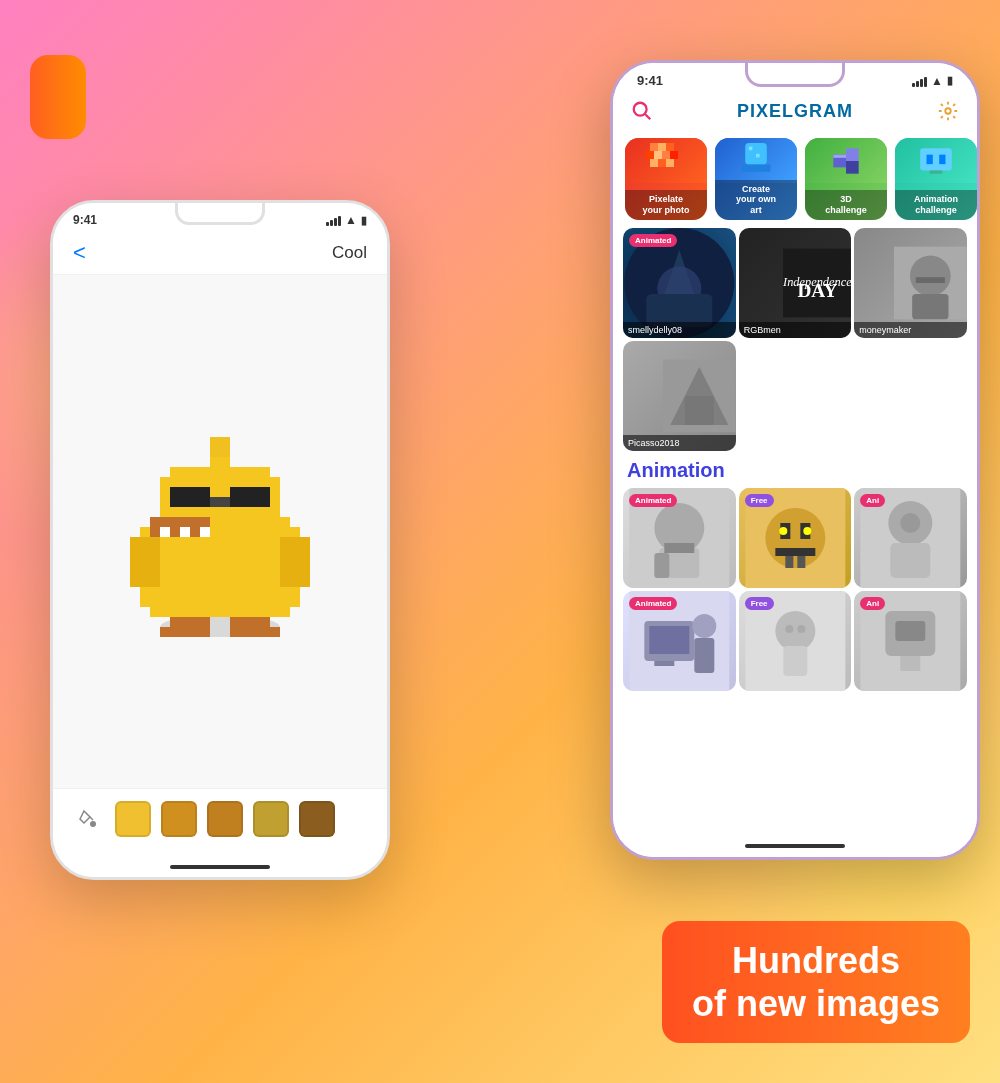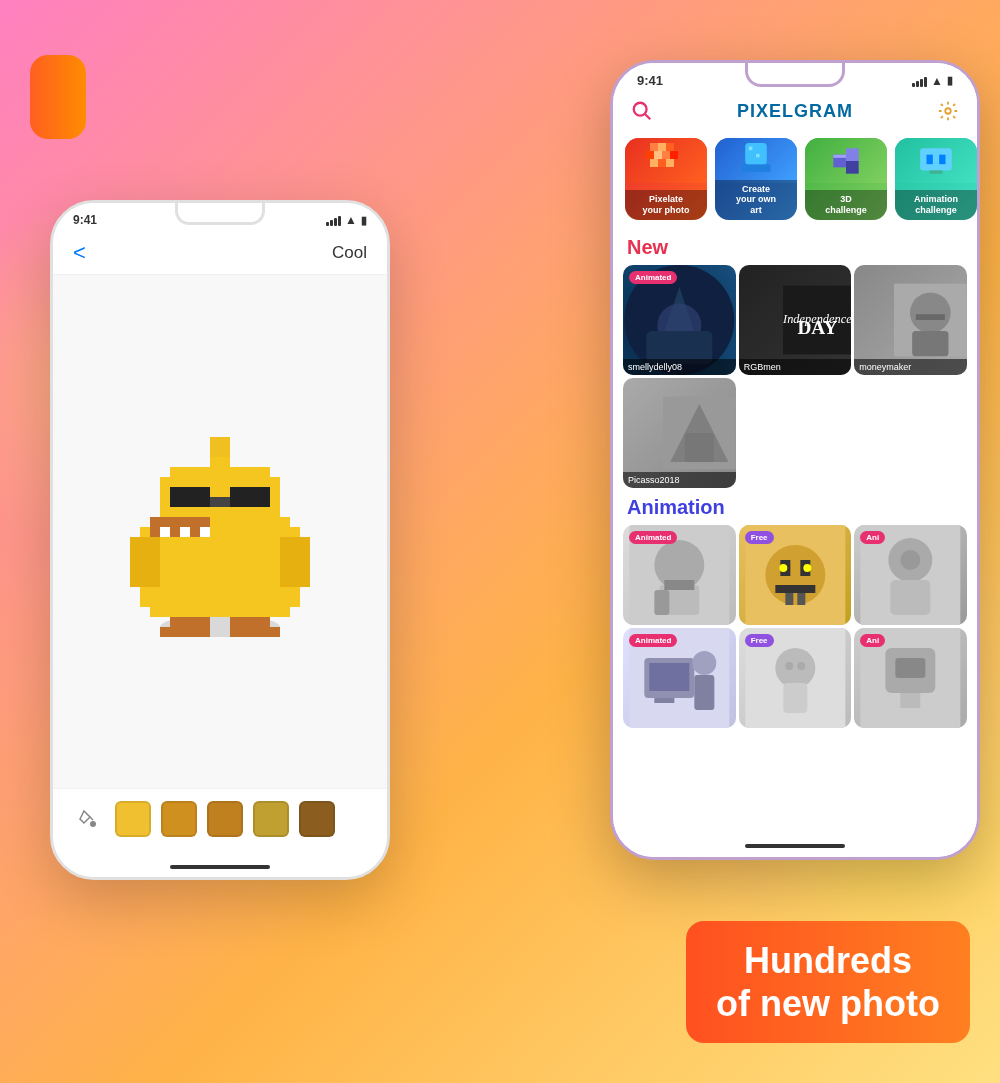--- a/index.html
+++ b/index.html
@@ -524,21 +524,20 @@
             <rect x="1" y="2" width="10" height="7" fill="#60d0ff" rx="1"></rect>
             <rect x="3" y="4" width="2" height="3" fill="#0080ff"></rect>
             <rect x="7" y="4" width="2" height="3" fill="#0080ff"></rect>
             <rect x="4" y="9" width="4" height="1" fill="#40b090"></rect>
           </svg>
         </div>
         <div class="cat-card-label">Animation<br>challenge</div>
       </div>
     </div>
 
-    <div class="section-title">New</div>
     <div class="image-grid">
 
       <div class="grid-item gi-1">
         <div class="badge">Animated</div>
         <svg width="100%" height="100%" viewBox="0 0 100 100">
           <circle cx="50" cy="50" r="50" fill="#102040"></circle>
           <polygon points="30,80 50,20 70,80" fill="#204060" opacity="0.8"></polygon>
           <circle cx="50" cy="55" r="20" fill="#304070" opacity="0.7"></circle>
           <rect x="20" y="60" width="60" height="30" fill="#1a3050" rx="5"></rect>
         </svg>
@@ -651,15 +650,15 @@
   </div>
 
   <div class="phone-right-home">
     <div class="home-bar"></div>
   </div>
 </div>
 
 <div class="bottom-text-box">
   <div class="bottom-text">
     <span>Hundreds</span><br>
-    <span>of new photo</span>
+    <span>of new images</span>
   </div>
 </div>
 
 </body></html>

